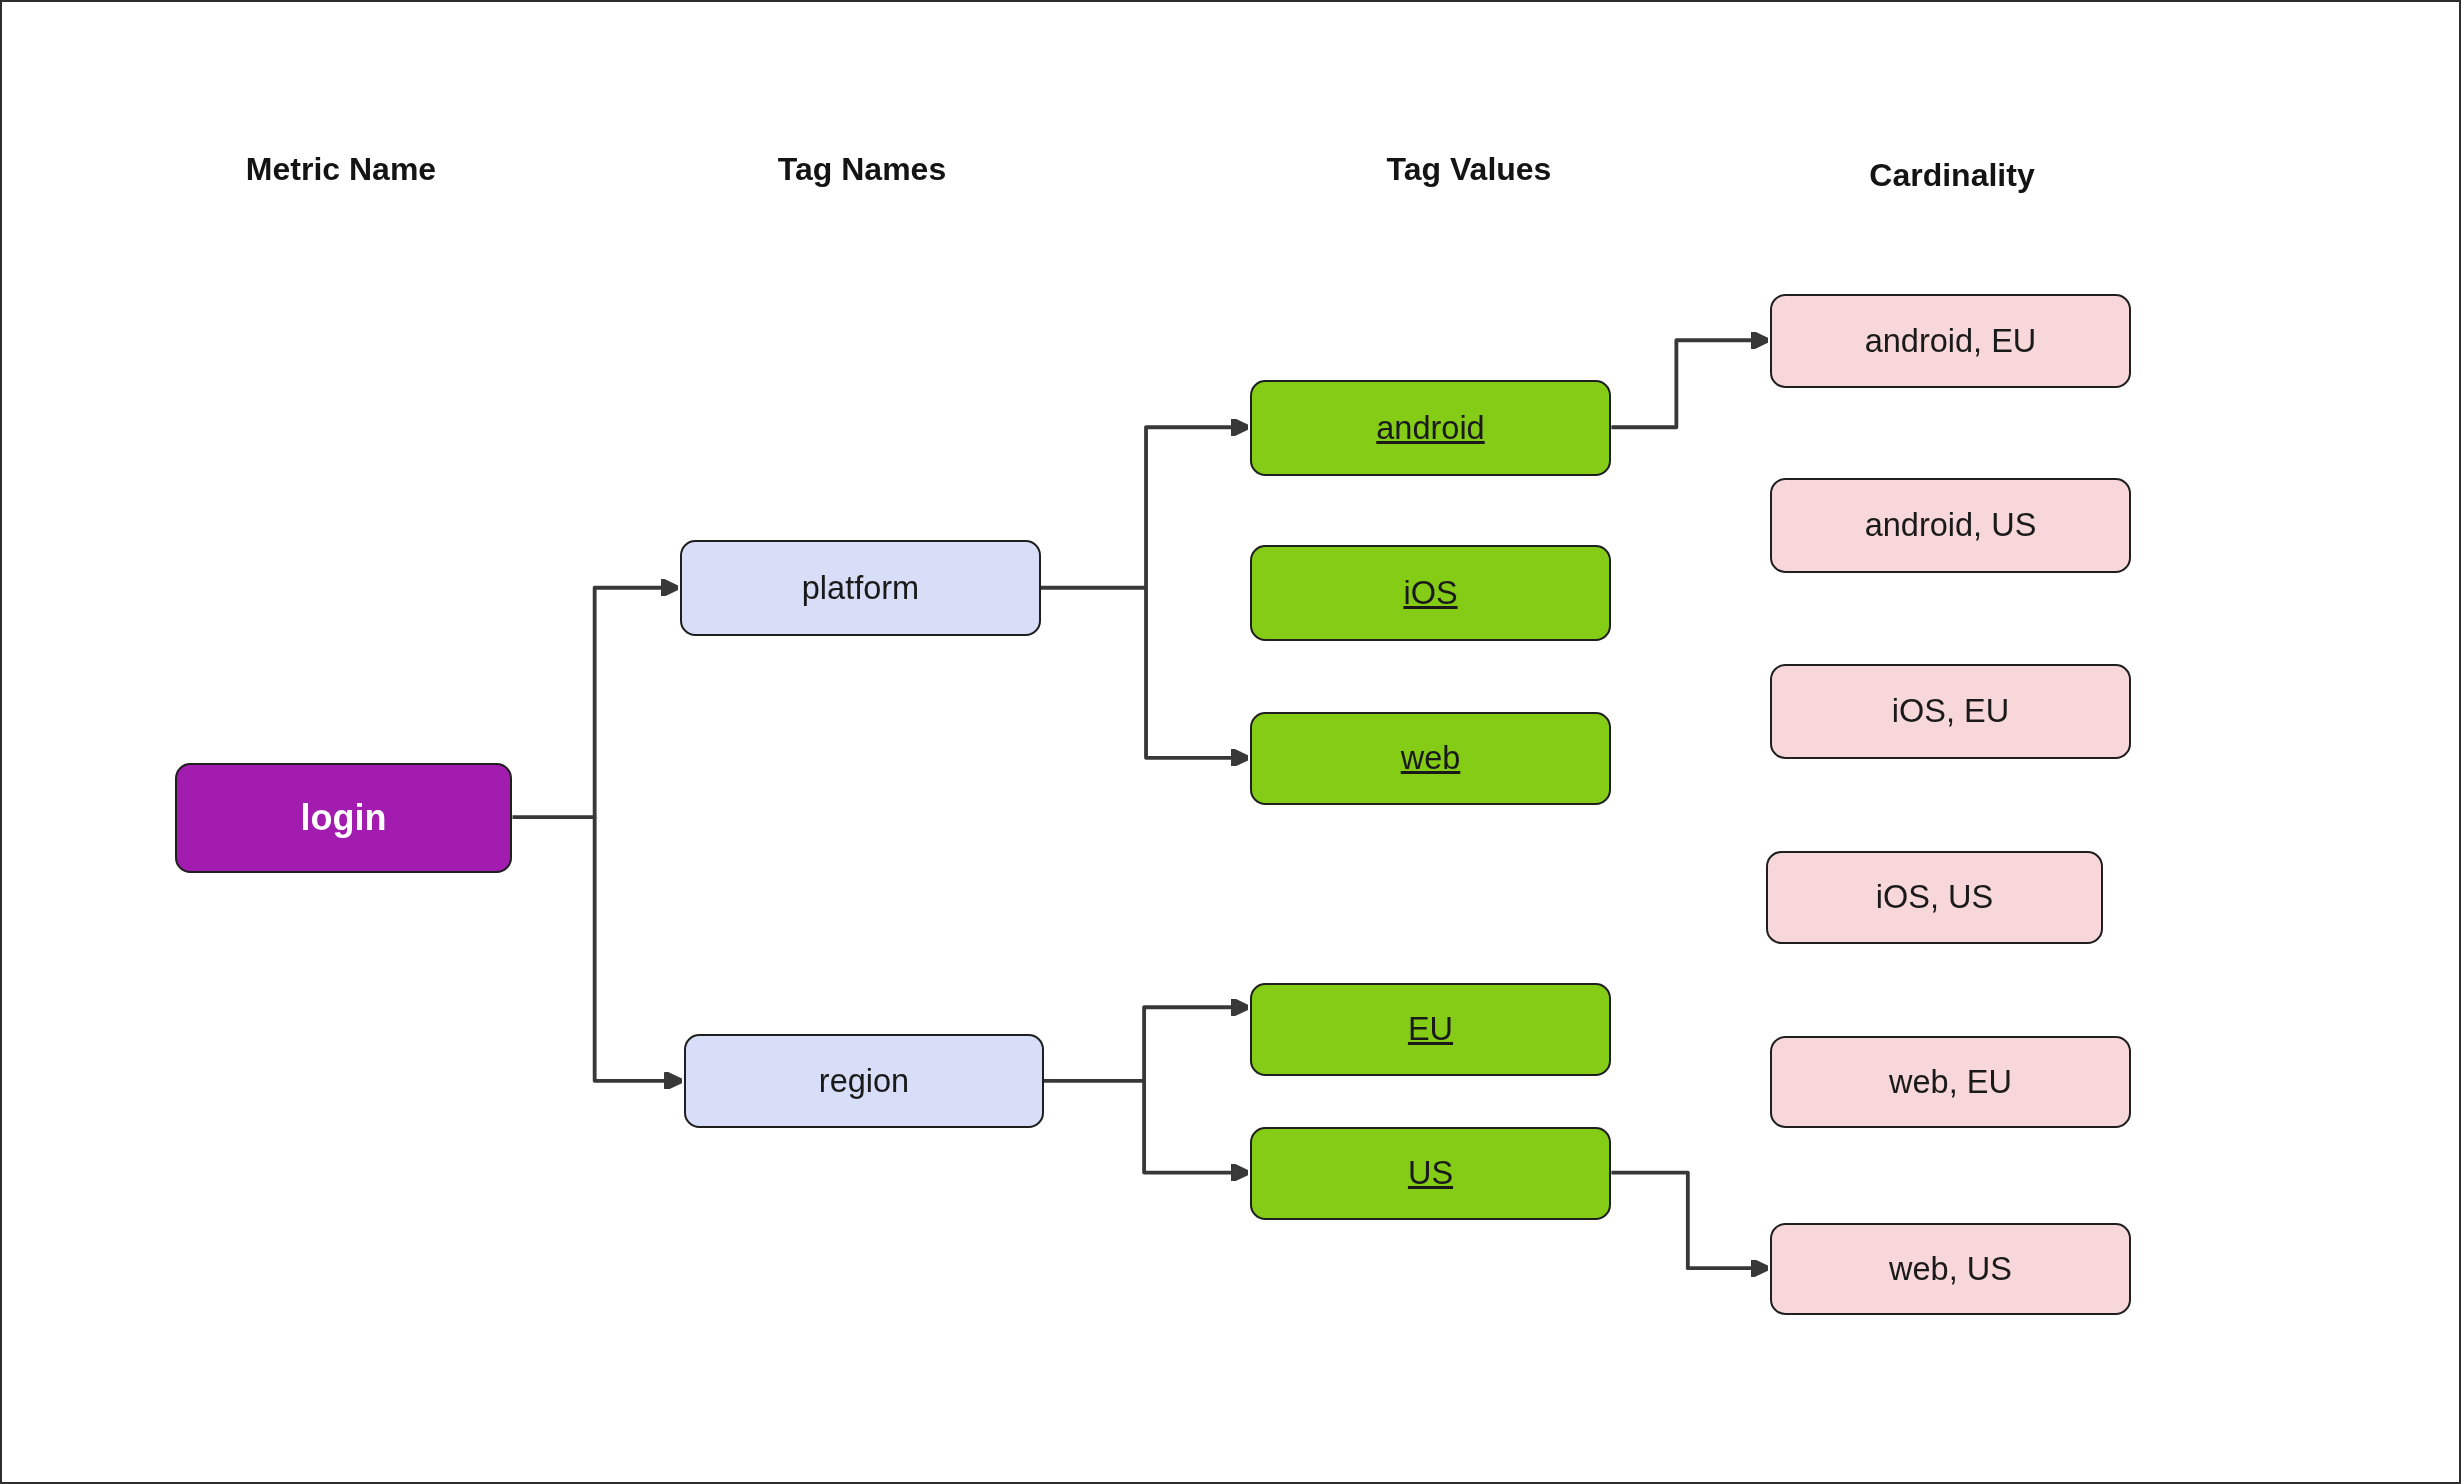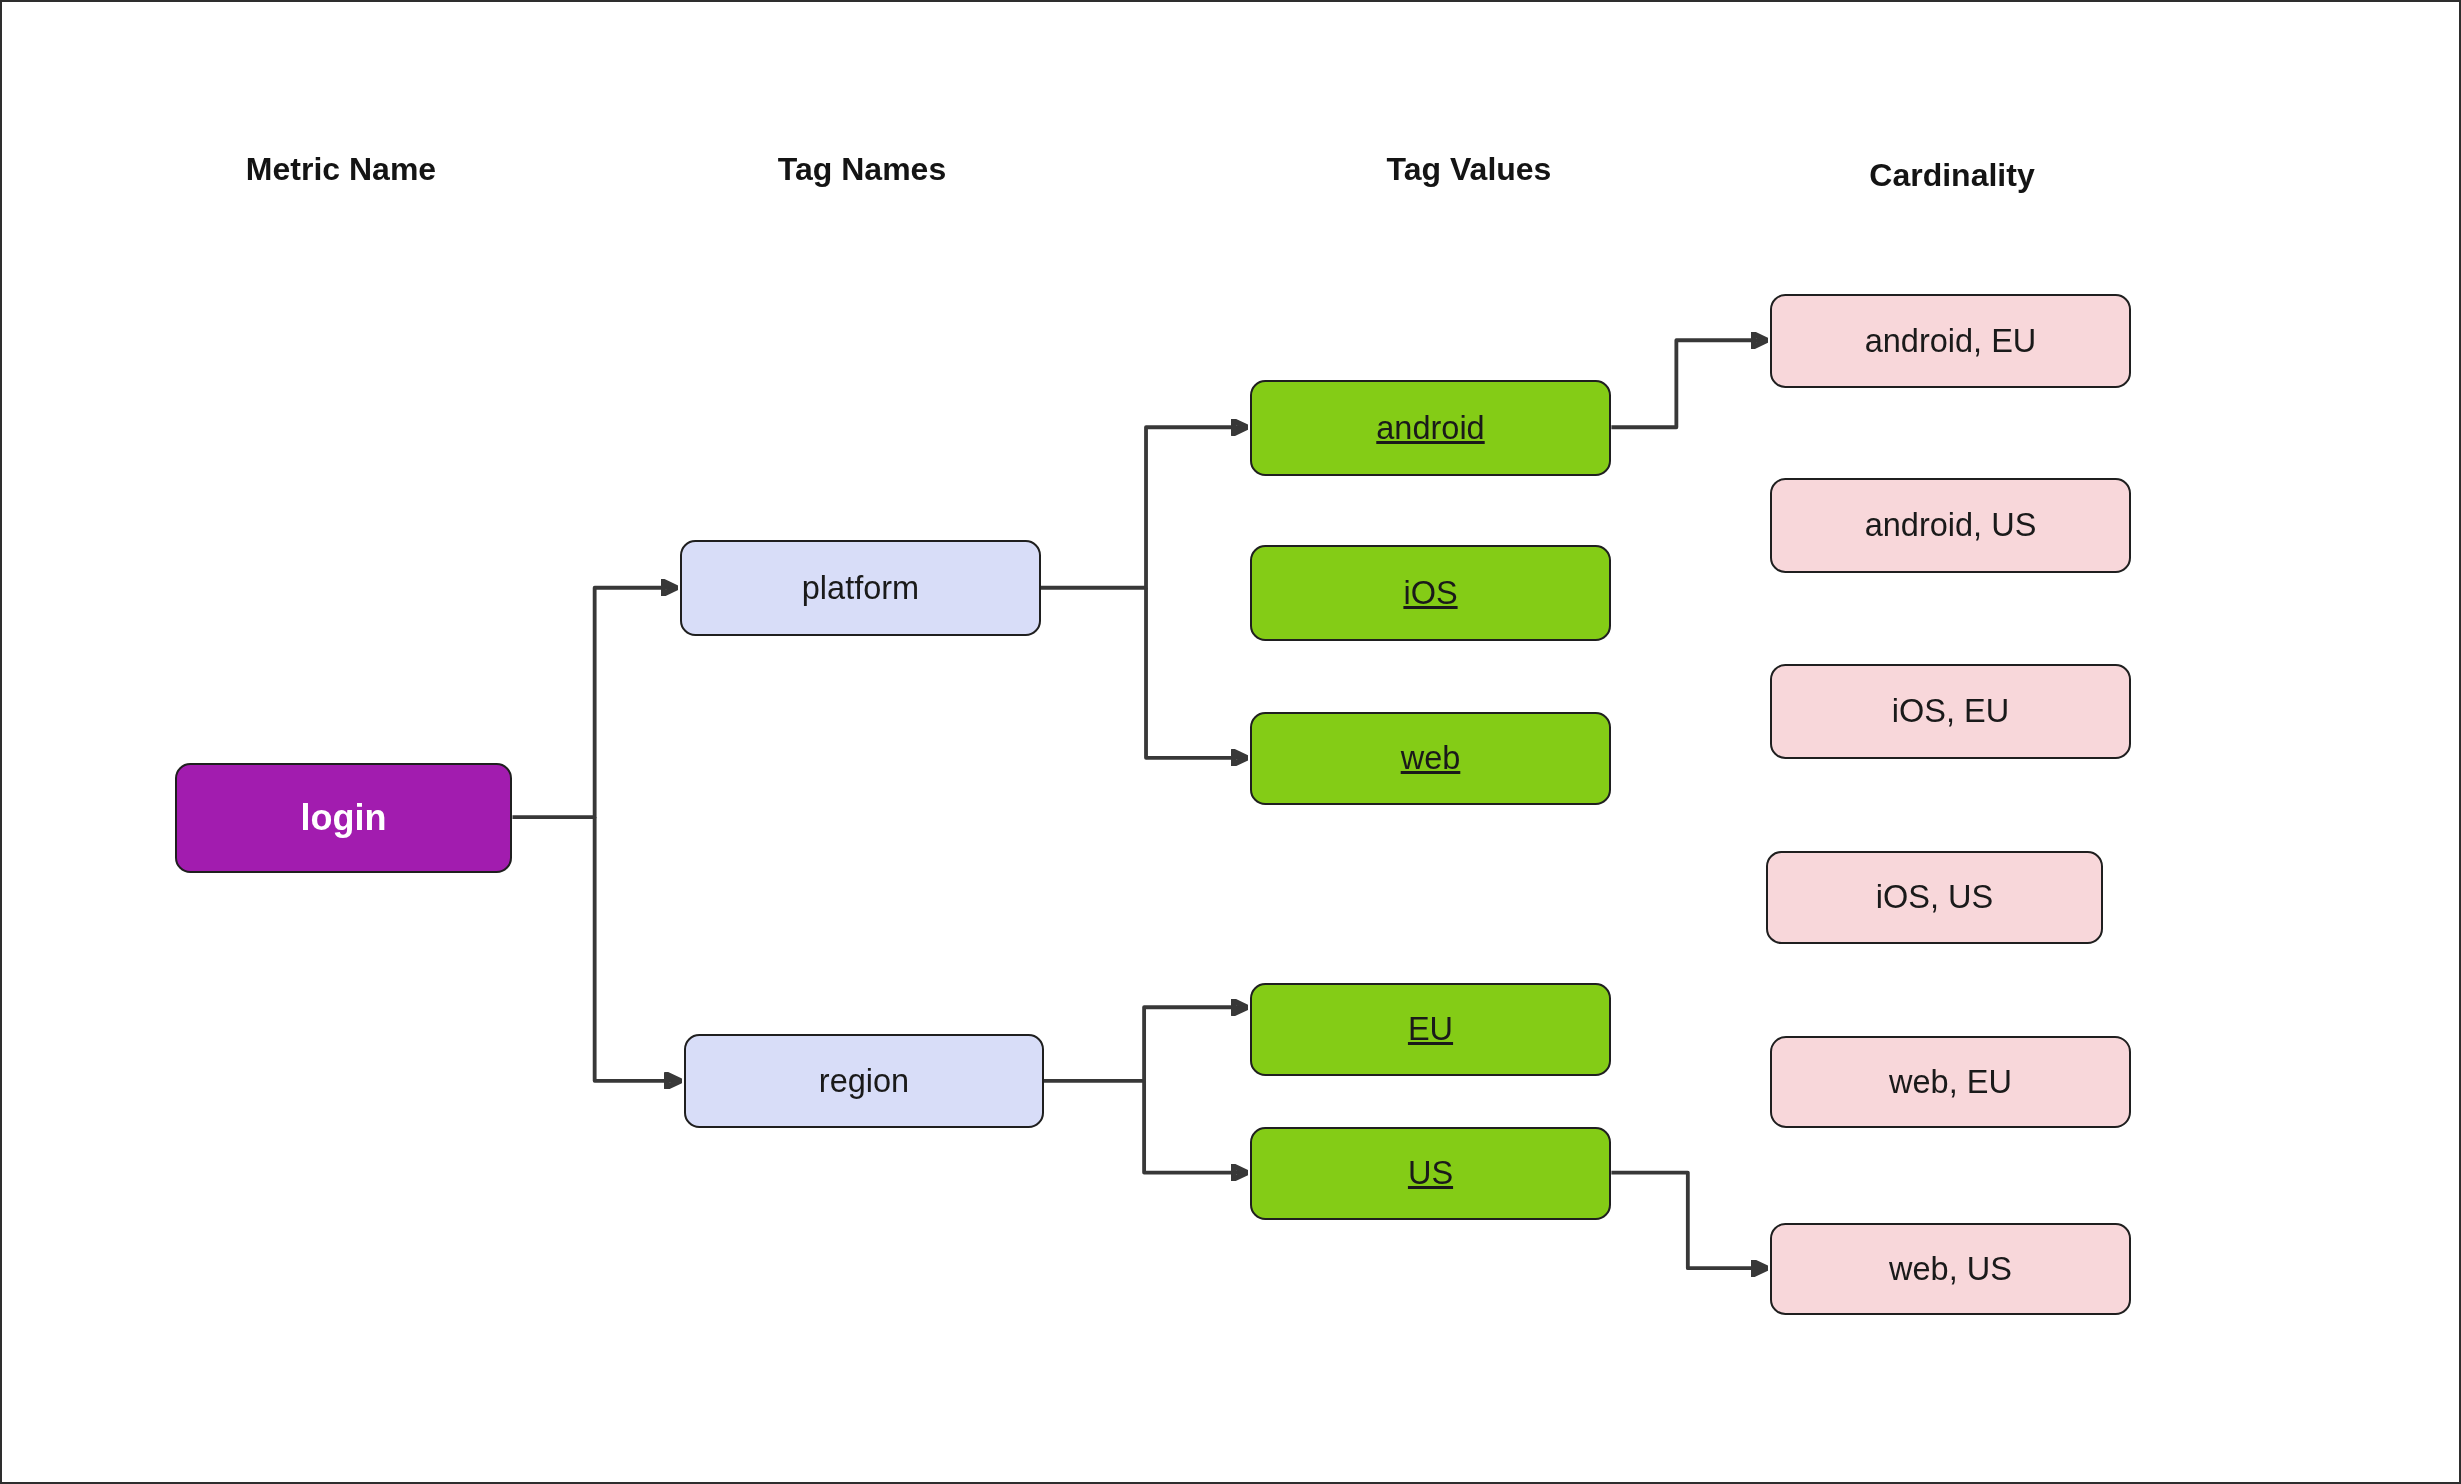--- a/index.html
+++ b/index.html
@@ -63,17 +63,17 @@
   <div class="node tagvalue" style="left:1248px;top:378px;width:361px;height:96px;">android</div>
   <div class="node tagvalue" style="left:1248px;top:543px;width:361px;height:96px;">iOS</div>
   <div class="node tagvalue" style="left:1248px;top:710px;width:361px;height:93px;">web</div>
   <div class="node tagvalue" style="left:1248px;top:959px;width:361px;height:93px;margin-top:22px;">EU</div>
   <div class="node tagvalue" style="left:1248px;top:1125px;width:361px;height:93px;">US</div>
 
   <div class="node card" style="left:1768px;top:292px;width:361px;height:94px;">android, EU</div>
   <div class="node card" style="left:1768px;top:476px;width:361px;height:95px;">android, US</div>
   <div class="node card" style="left:1768px;top:662px;width:361px;height:95px;">iOS, EU</div>
   <div class="node card" style="left:1764px;top:849px;width:337px;height:93px;">iOS, US</div>
-  <div class="node card" style="left:1768px;top:1034px;width:361px;height:92px;border-radius:16px;">web, EU</div>
+  <div class="node card" style="left:1768px;top:1034px;width:361px;height:92px;">web, EU</div>
   <div class="node card" style="left:1768px;top:1221px;width:361px;height:92px;">web, US</div>
 
 </div>
 
 
 </body></html>

